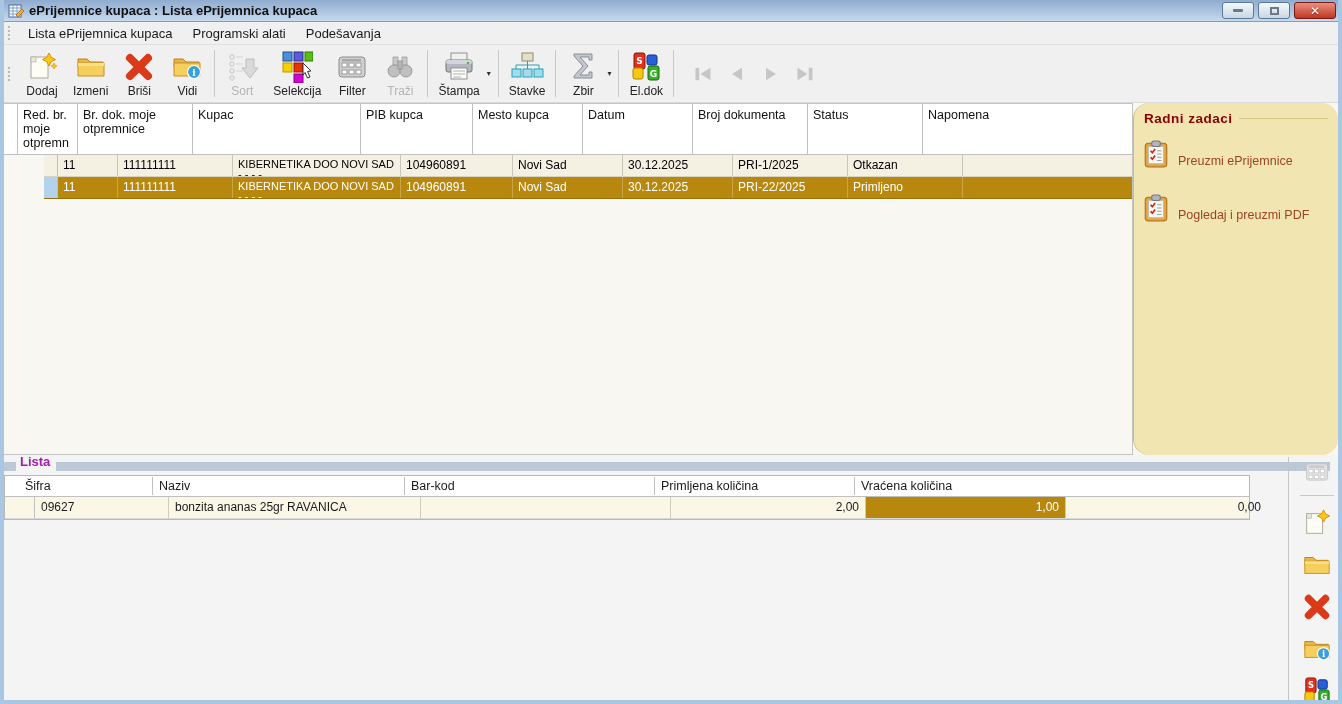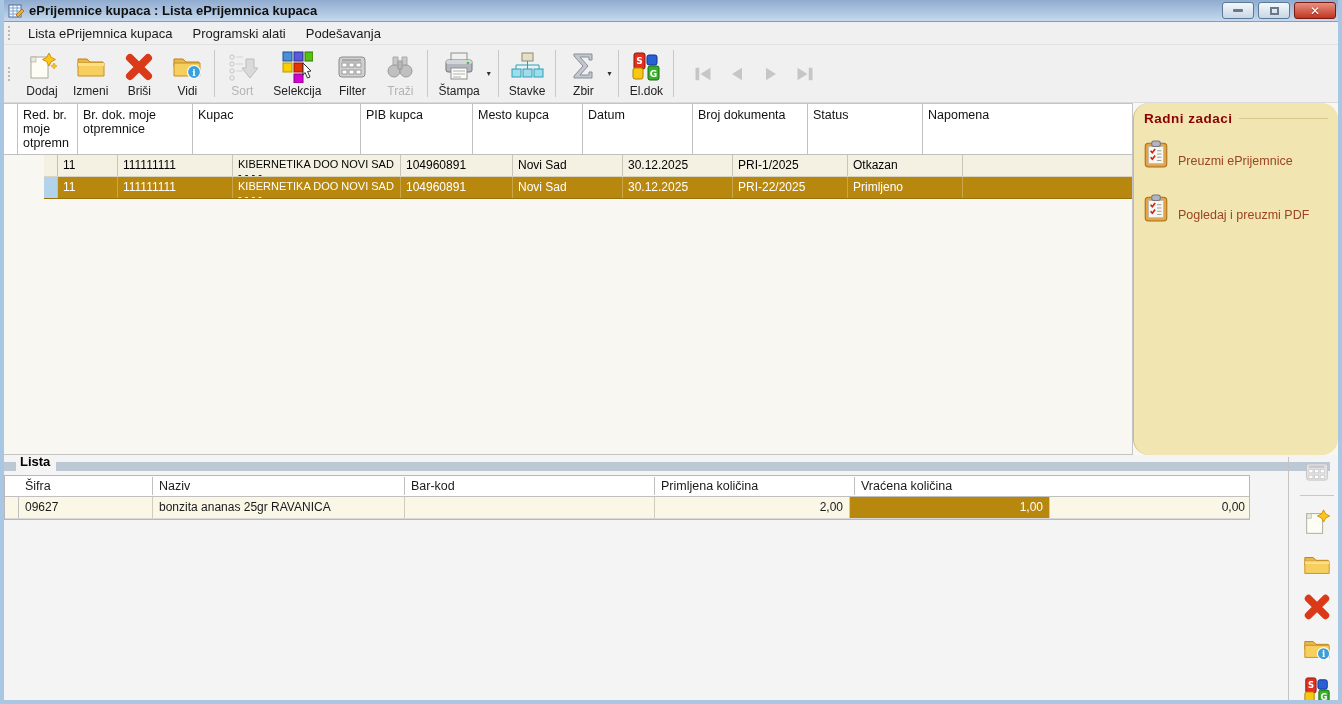--- a/index.html
+++ b/index.html
@@ -68,26 +68,26 @@
   .tasks-title { display:flex; align-items:center; gap:6px; margin-bottom:14px; }
   .tasks-title span { font-weight:bold; font-size:13.5px; color:#8b0000; letter-spacing:0.5px; white-space:nowrap; }
   .tasks-title i { flex:1; height:1px; background:#d8c88c; }
   .task-item { display:flex; align-items:flex-end; gap:10px; margin-bottom:26px; }
   .task-item span { color:#9c4522; font-size:12.5px; }
 
   
   .lista { flex:1; background:#f4f4f4; position:relative; padding-top:2px; }
   .lista-labelrow { height:18px; display:flex; align-items:center; }
   .lista-labelrow .lineL { width:12px; height:1px; background:#bcc8d4; }
-  .lista-labelrow span { font-weight:bold; color:#000000; font-size:13px; padding:0 6px 9px 4px; }
+  .lista-labelrow span { font-weight:bold; color:#a21caf; font-size:13px; padding:0 6px 9px 4px; }
   .lista-labelrow .lineR { flex:1; height:1px; background:#bcc8d4; margin-right:8px; }
   .b-table { width:1246px; border:1px solid #b8b8b8; background:#fff; }
   .b-header { display:flex; height:21px; background:#fff; border-bottom:1px solid #c0c0c0;align-items:center; }
   .b-hcell { border-right:1px solid #c0c0c0; padding:2px 6px; font-size:12.5px; display:flex; align-items:center; overflow:hidden;}
-  .b-row { display:flex; height:22px; background:#fbf7e7; font-size:12px; border-bottom:1px solid #d8d8d8;}
+  .b-row { display:flex; height:22px; background:#fbf7e7; font-size:12px; border-bottom:1px solid #d8d8d8;padding-left:16px;}
   .b-cell { border-right:1px solid #d0ccbc; padding:3px 6px; overflow:hidden; white-space:nowrap; }
   .b-cell.num { text-align:right; }
   .b-cell.gold { background:#b8870e; color:#fff; }
   .bt-c0{width:134px;flex:0 0 134px}.bt-c1{width:252px;flex:0 0 252px}.bt-c2{width:250px;flex:0 0 250px}
   .bt-c3{width:195px;flex:0 0 195px}.bt-c4{width:200px;flex:0 0 200px}.bt-c5{width:201px;flex:0 0 201px}
   .side-sep { position:absolute; left:1284px; top:2px; bottom:0; width:1px; background:#c4c4c4; }
   .side-strip { position:absolute; left:1292px; top:6px; width:42px; display:flex; flex-direction:column; align-items:center; gap:12px; }
   .side-strip .hline { width:34px; height:1px; background:#c8c8c8; }
 
   svg { display:block; }

